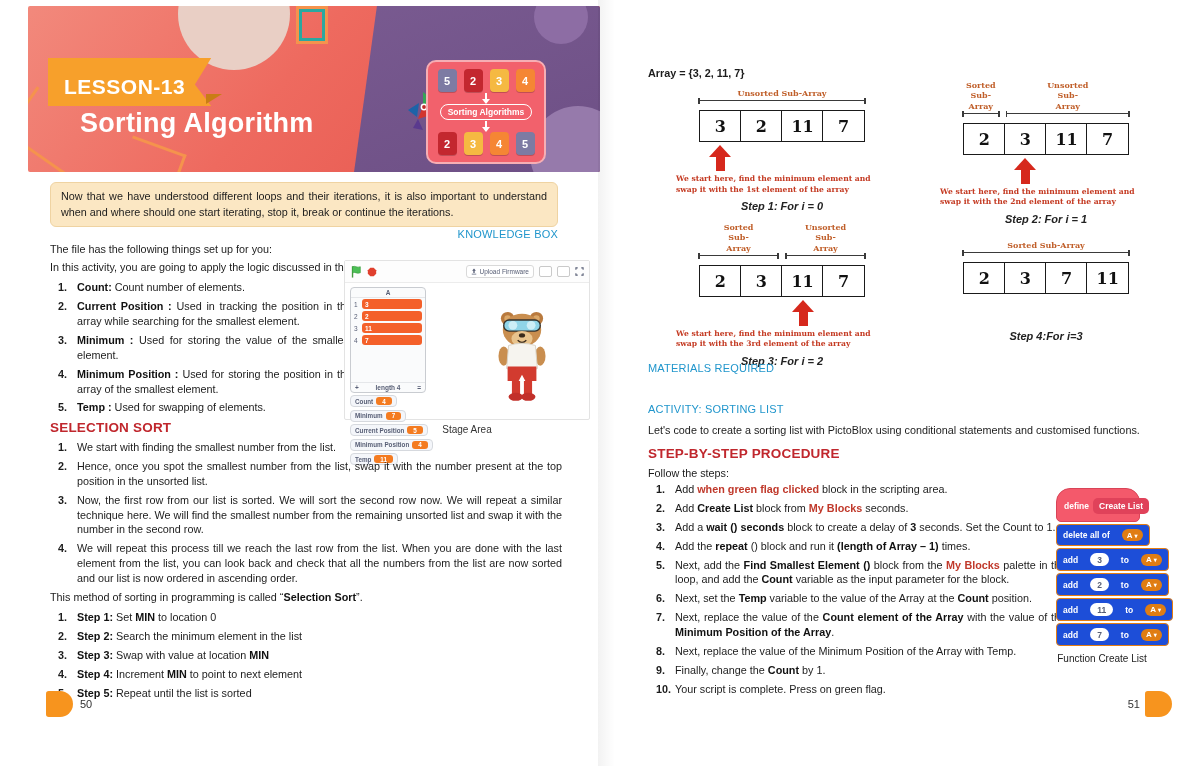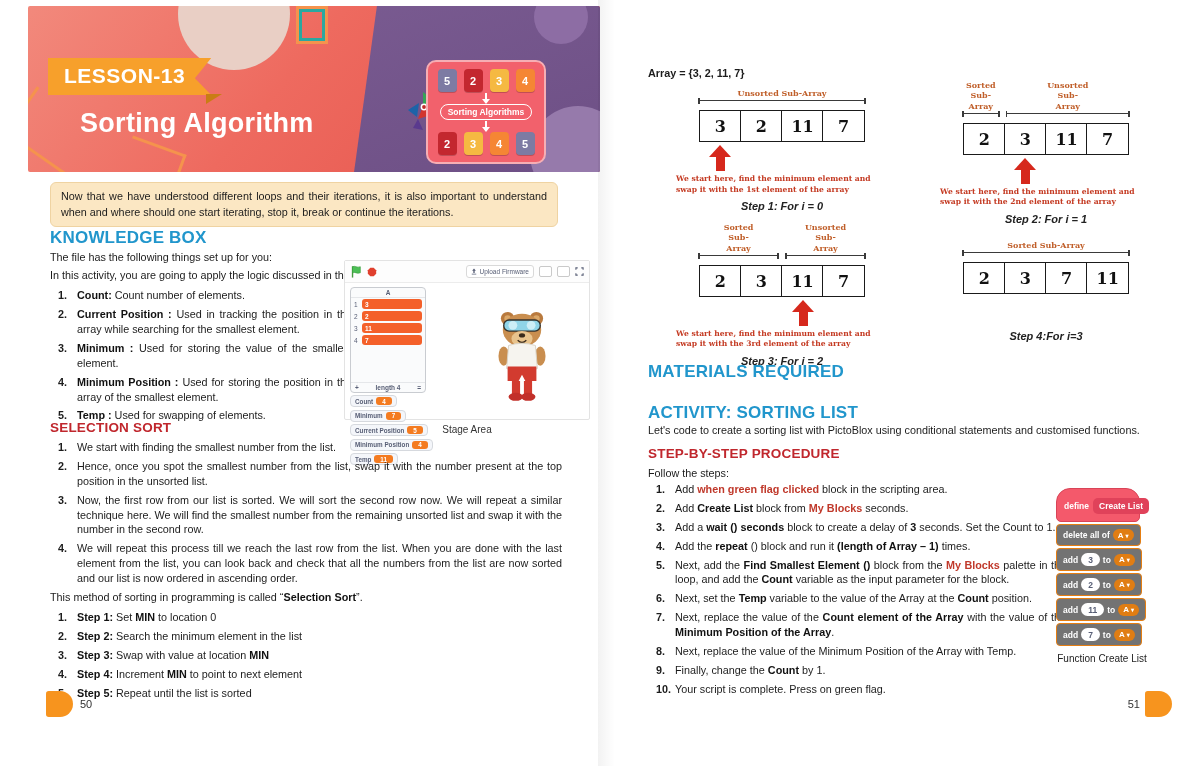--- a/index.html
+++ b/index.html
@@ -18,42 +18,42 @@
        clip-path:polygon(61% 0,100% 0,100% 100%,57% 100%);}
   .dec{position:absolute;}
   .dec-circle1{left:150px;top:-48px;width:112px;height:112px;border-radius:50%;background:#e8d4ca;opacity:.95;}
   .dec-circle2{right:-26px;bottom:-30px;width:96px;height:96px;border-radius:50%;background:#967aab;}
   .dec-circle3{right:12px;top:-16px;width:54px;height:54px;border-radius:50%;background:#8d6da4;}
   .dec-robot{left:268px;top:0px;width:26px;height:32px;border:3px solid #f5934d;
              box-shadow:inset 0 0 0 3px #2ba8a0;background:transparent;}
   .dec-line1{left:-14px;top:96px;width:70px;height:54px;border:3px solid #f5934d;border-right:none;border-top:none;transform:rotate(35deg);}
   .dec-line2{left:96px;top:138px;width:54px;height:40px;border:3px solid #f5934d;border-left:none;border-bottom:none;transform:rotate(20deg);}
   .lesson-badge{position:absolute;left:20px;top:52px;background:#f7a02b;color:#fff;
-      font-size:21px;font-weight:800;letter-spacing:.5px;padding:6px 26px 7px 16px;
+      font-size:21px;font-weight:800;letter-spacing:.5px;padding:17px 26px 7px 16px;
       clip-path:polygon(0 0,100% 0,90% 55%,100% 100%,0 100%);}
   .lesson-fold{position:absolute;left:178px;top:88px;width:0;height:0;
       border-left:16px solid #c97d14;border-bottom:10px solid transparent;}
   .hdr-title{position:absolute;left:52px;top:102px;color:#fff;font-size:27px;font-weight:700;letter-spacing:.3px;}
   .kite{position:absolute;left:372px;top:84px;}
   
   .sort-card{position:absolute;left:398px;top:54px;width:120px;height:104px;background:#f2616c;
       border:2px solid #f6aeb4;border-radius:10px;display:flex;flex-direction:column;align-items:center;
       justify-content:space-between;padding:7px 6px;box-sizing:border-box;}
   .tile-row{display:flex;gap:7px;}
   .tile{width:19px;height:23px;border-radius:4px;color:#fff;font-weight:800;font-size:11px;
         display:flex;align-items:center;justify-content:center;box-shadow:0 1px 0 rgba(0,0,0,.2);}
   .dash-arrow{display:flex;flex-direction:column;align-items:center;height:11px;}
   .dash-arrow .d1{width:0;border-left:2px dashed #fff;height:6px;}
   .dash-arrow .tri{width:0;height:0;border-left:4px solid transparent;border-right:4px solid transparent;border-top:5px solid #fff;}
   .sort-pill{border:1.5px solid #fff;border-radius:8px;color:#fff;font-weight:700;font-size:8.5px;padding:2px 7px;}
 
   
   .note-box{position:absolute;left:50px;top:182px;width:486px;background:#fbe7c3;border:1px solid #efd3a2;
       border-radius:6px;padding:6px 10px;font-size:10.8px;line-height:1.45;text-align:justify;}
-  .h-blue{color:#2196cc;font-weight:700;font-size:17px;letter-spacing:.2px;}
+  .h-blue{color:#2196cc;font-weight:400;font-size:11px;letter-spacing:.2px;text-align:right;}
   .h-red{color:#c0272d;font-weight:800;font-size:13.5px;letter-spacing:.2px;}
   .body-txt{font-size:10.8px;line-height:1.4;text-align:justify;}
   .seg-b{font-weight:700;color:#111;}
   .seg-rb{font-weight:700;color:#c0392b;}
   ol.nlist{list-style:none;margin:0;padding:0;counter-reset:n;}
   ol.nlist li{counter-increment:n;position:relative;padding-left:21px;margin-bottom:4px;
       font-size:10.8px;line-height:1.38;text-align:justify;}
   ol.nlist li::before{content:counter(n) ".";position:absolute;left:2px;font-weight:700;}
 
   
@@ -101,22 +101,22 @@
   .d-caption{font-family:"DejaVu Serif",serif;font-weight:700;font-size:7.6px;color:#c43a22;
       width:212px;margin:0 auto;text-align:left;line-height:1.35;}
   .d-step{font-size:11px;font-style:italic;font-weight:700;color:#222;margin-top:5px;}
 
   
   .blocks{position:absolute;left:436px;top:488px;width:100px;}
   .hat{background:#f4596b;border:1px solid #d94457;border-radius:14px 14px 5px 5px;
       padding:9px 7px 7px;display:flex;align-items:center;gap:4px;width:84px;box-sizing:border-box;}
   .hat .deflbl{color:#fff;font-weight:700;font-size:8.5px;}
   .hat-pill{background:#e0425a;border-radius:5px;color:#fff;font-weight:700;font-size:8.5px;padding:3px 6px;white-space:nowrap;}
-  .stack{background:#737373;border:1px solid #e57e12;border-radius:4px;margin-top:2px;
-      display:inline-flex;align-items:center;gap:3px;padding:4px 6px;color:#fff;font-weight:700;font-size:8.5px;white-space:nowrap;justify-content:flex-end;}
+  .stack{background:#1d4ed8;border:1px solid #e57e12;border-radius:4px;margin-top:2px;
+      display:inline-flex;align-items:center;gap:12px;padding:4px 6px;color:#fff;font-weight:700;font-size:8.5px;white-space:nowrap;justify-content:flex-end;}
   .dd{background:#e07d13;border-radius:8px;padding:1.5px 5px;display:inline-flex;align-items:center;gap:2px;color:#fff;font-weight:700;font-size:8px;}
   .dd .car{font-size:6px;}
   .oval{background:#fff;color:#575e75;border-radius:10px;padding:1.5px 7px;font-weight:700;font-size:8.5px;}
   .blocks-caption{font-size:10px;color:#222;margin-top:7px;text-align:center;width:92px;}
 
   
   .tab{position:absolute;width:27px;height:26px;background:#f7941e;border-radius:3px 14px 14px 3px;}
   .pnum{position:absolute;font-size:11px;color:#333;}
 </style>
 </head>

